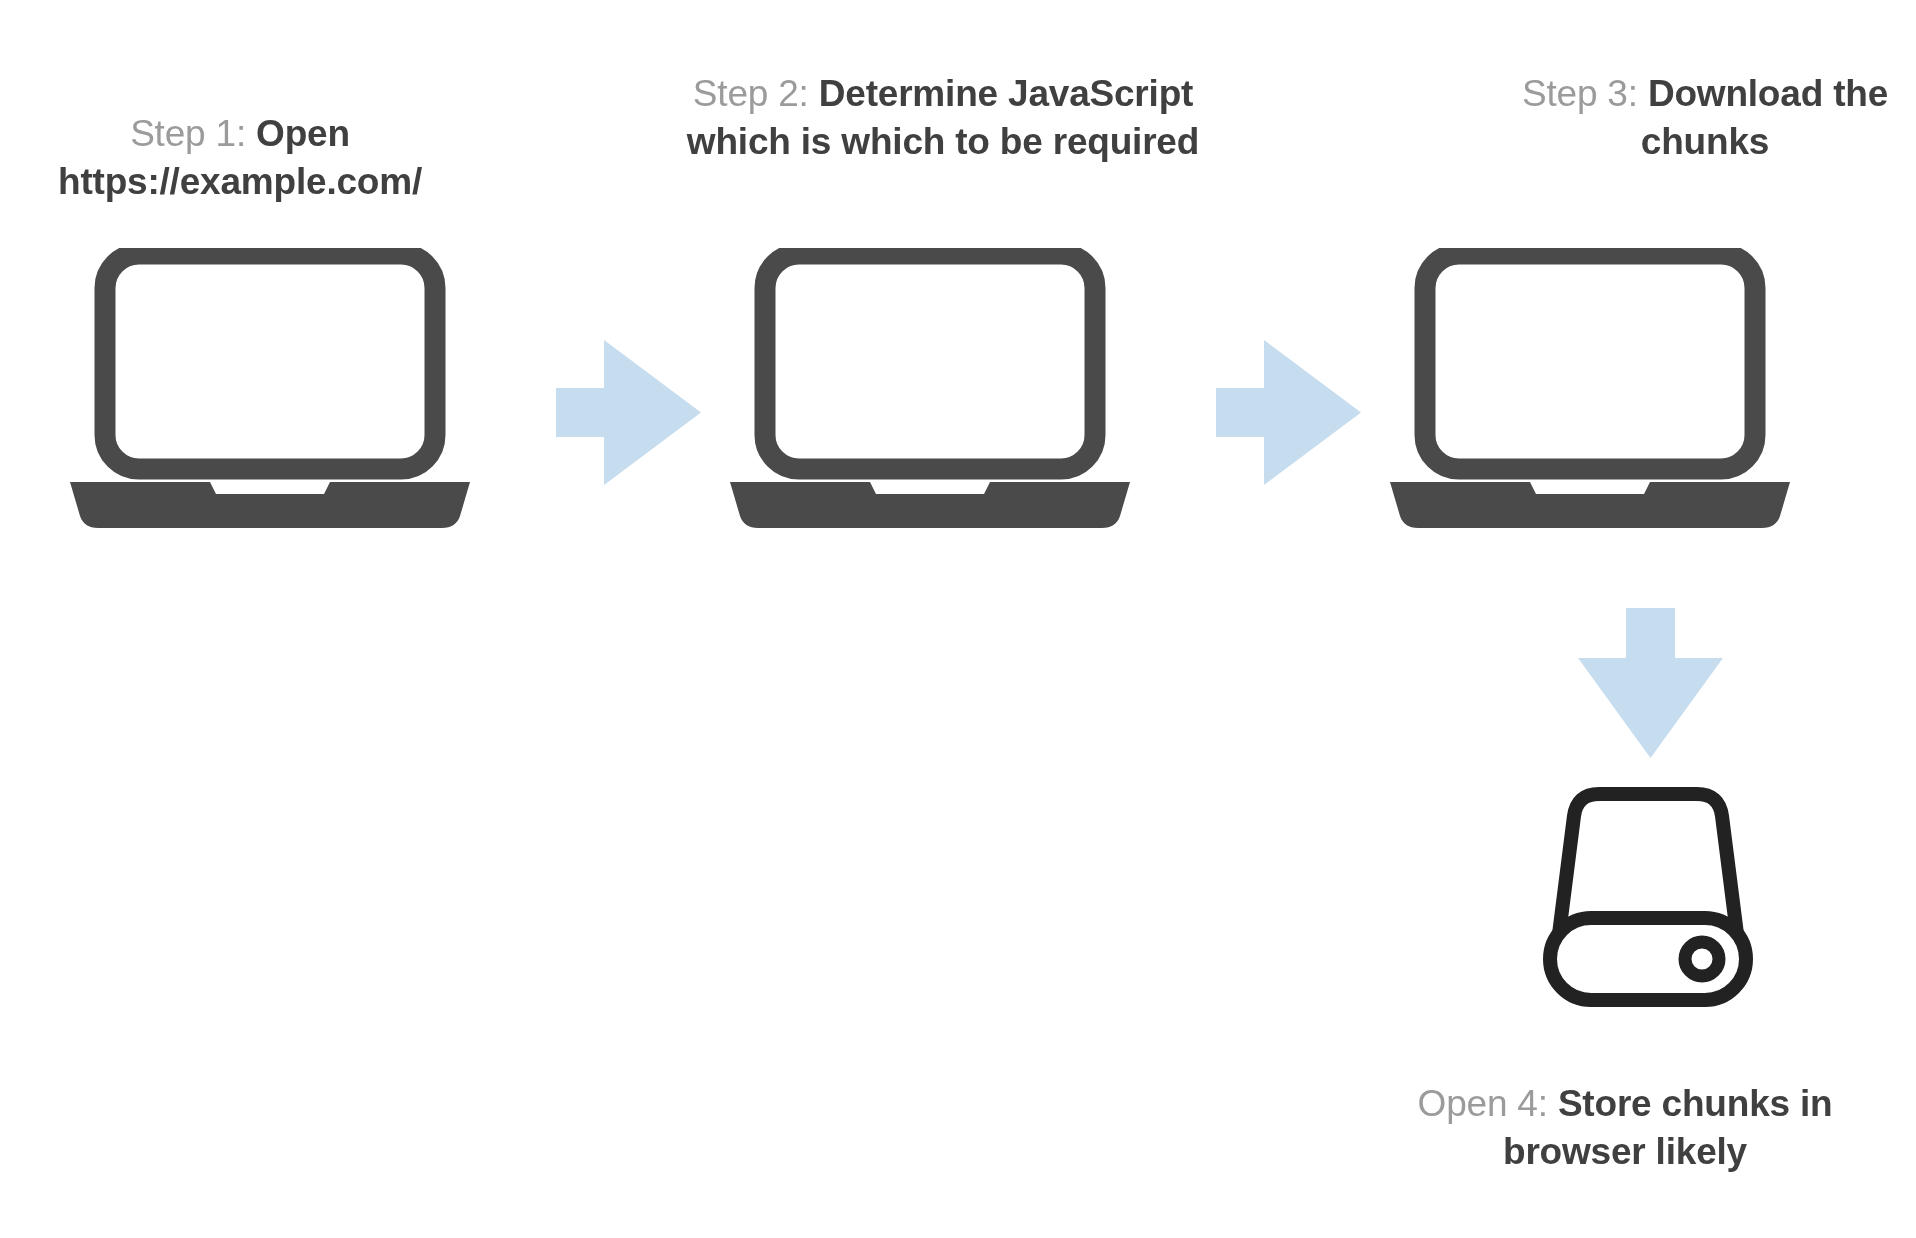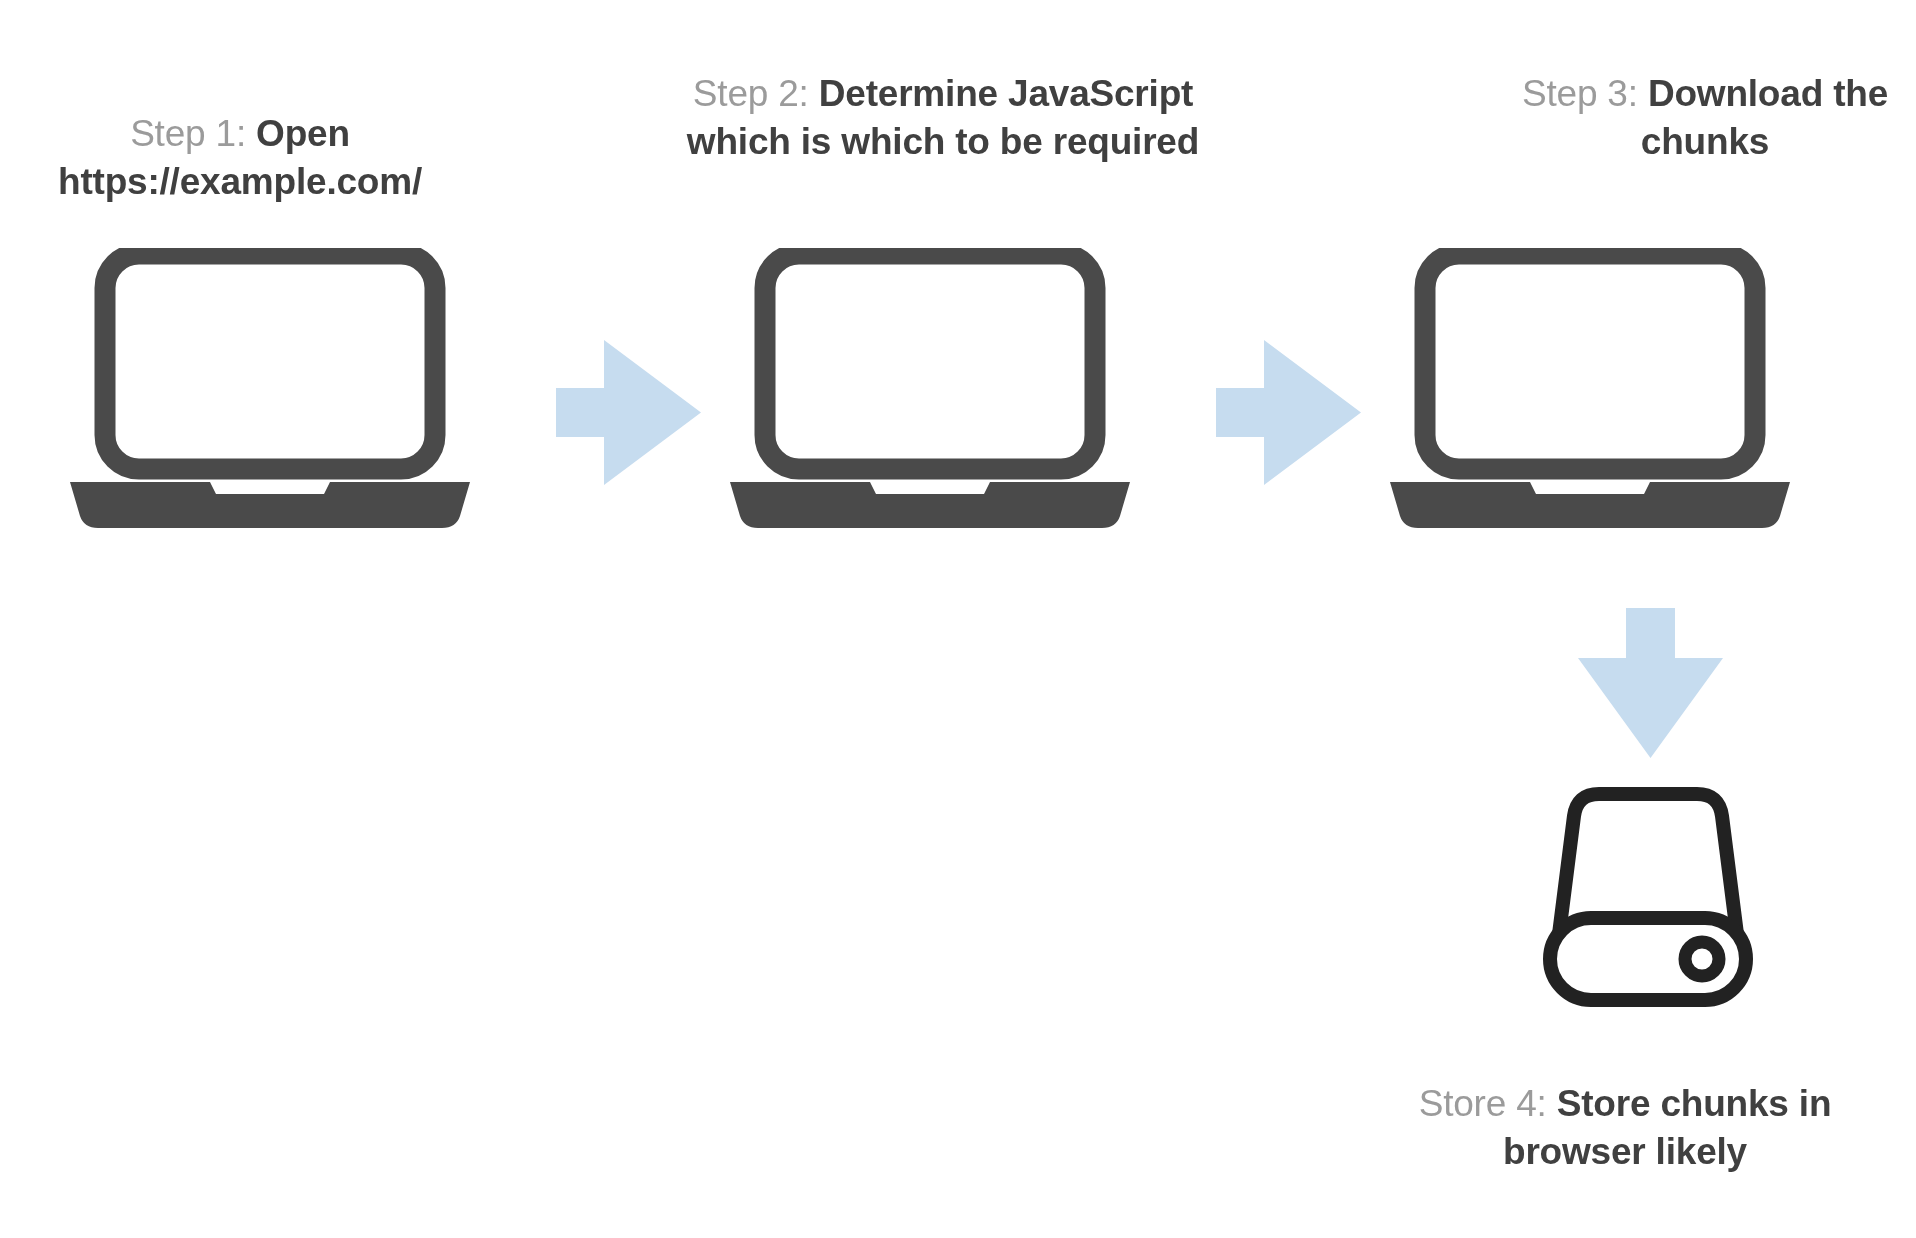--- a/index.html
+++ b/index.html
@@ -154,16 +154,16 @@
       <g>
         <rect x="22" y="136" width="196" height="82" rx="41" ry="41" fill="#ffffff" stroke="#222222" stroke-width="14"></rect>
       </g>
       <g>
         <circle cx="174" cy="177" r="17" fill="none" stroke="#222222" stroke-width="13"></circle>
       </g>
     </svg>
   </div>
 
   <div class="caption" id="caption-4">
-    <span class="lead">Store 4: </span><span class="main">Store chunks in browser likely</span>
+    <span class="lead">Open 4: </span><span class="main">Store chunks in browser likely</span>
   </div>
 
 </div>
 
 </body></html>

